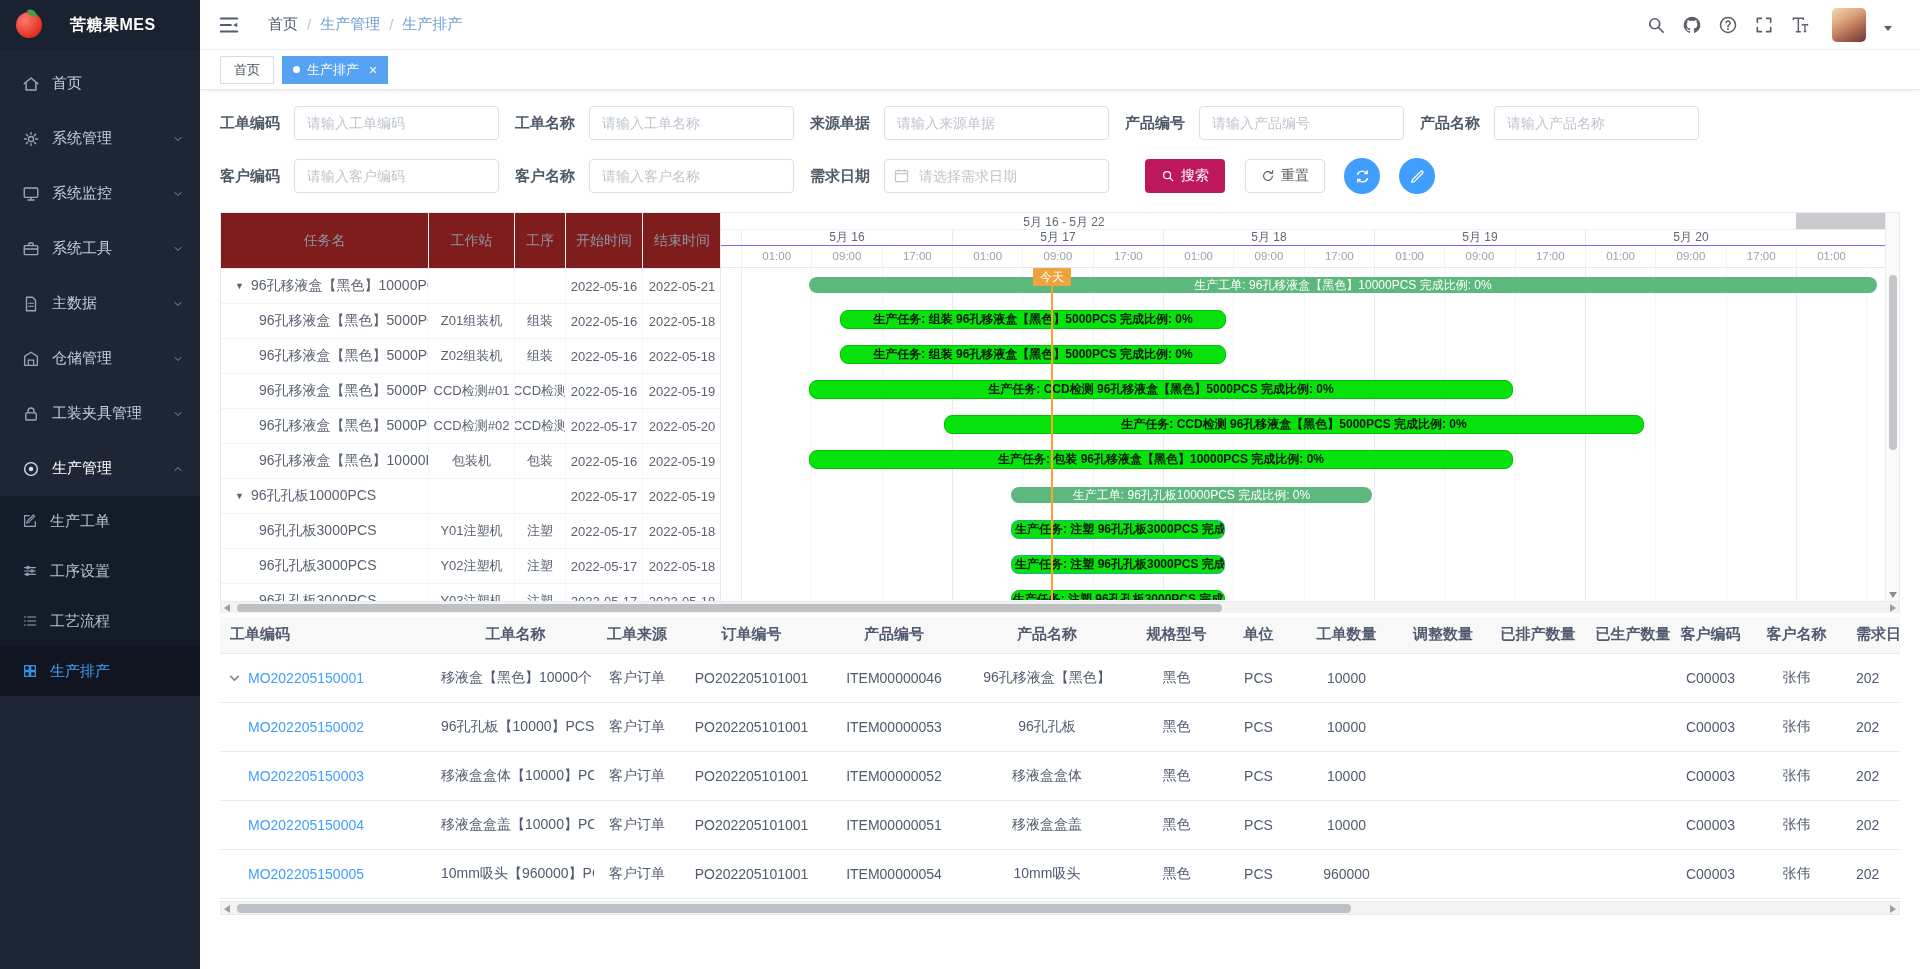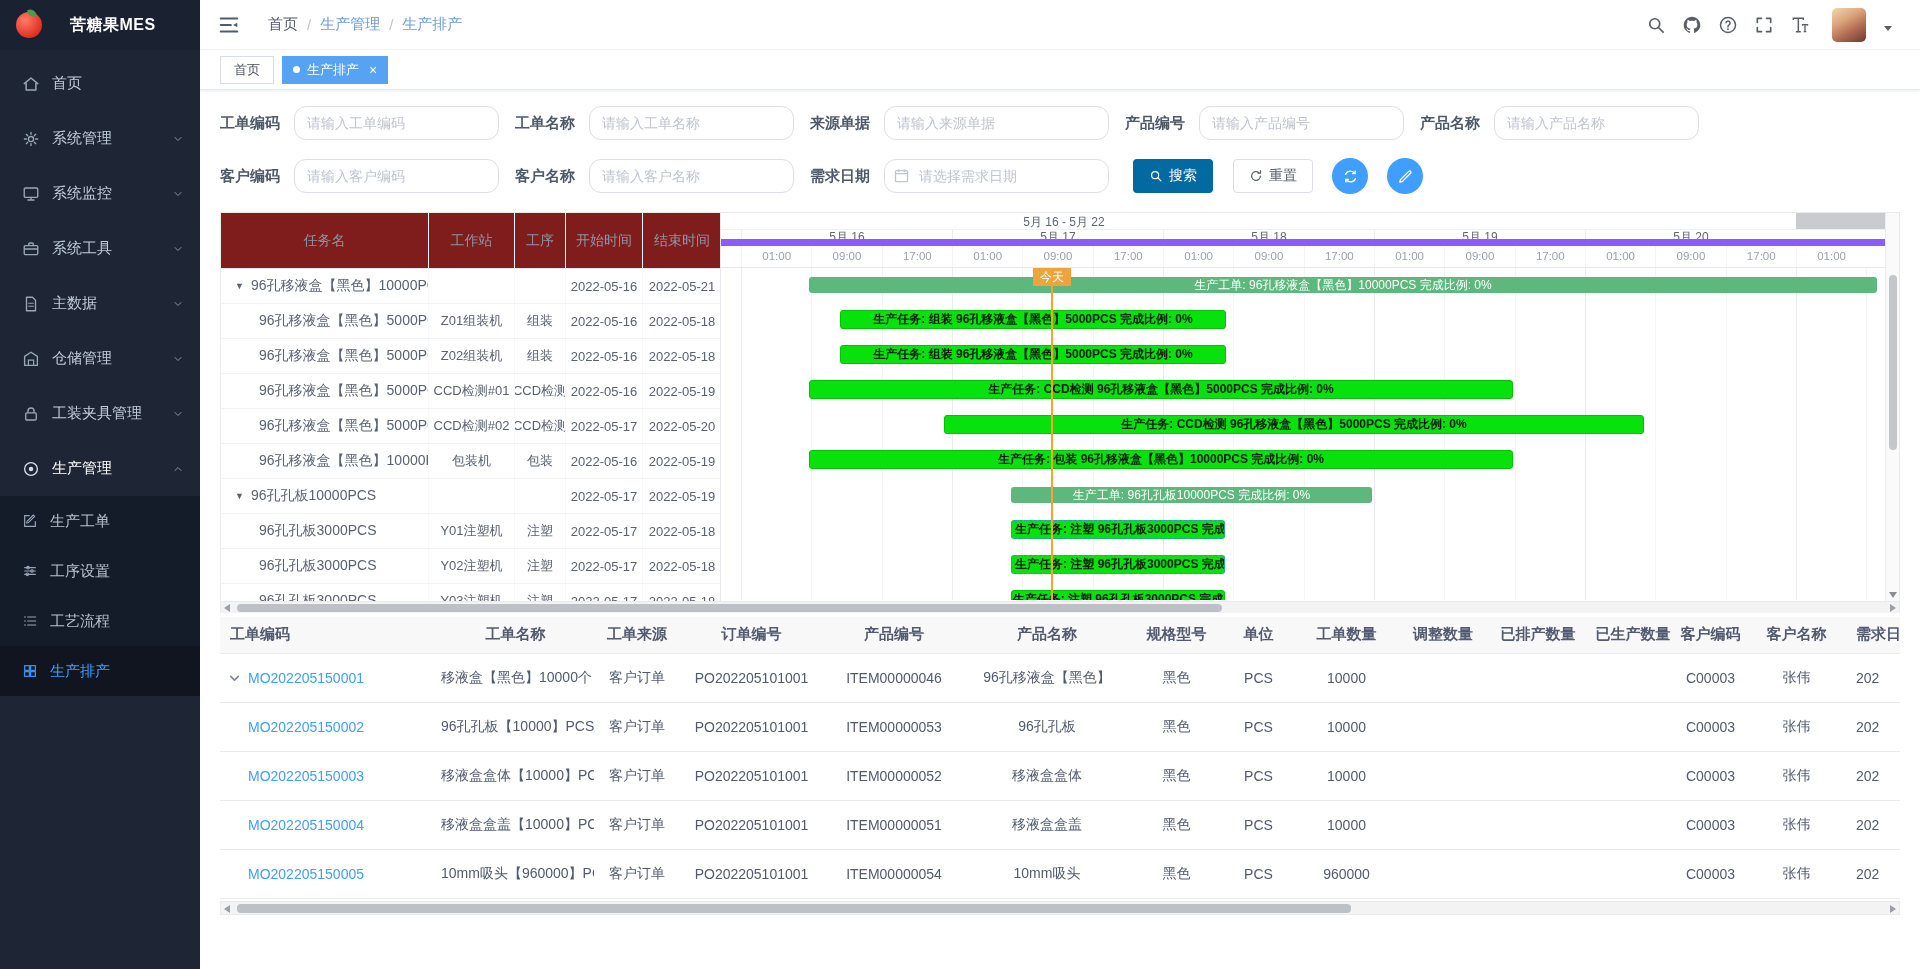--- a/index.html
+++ b/index.html
@@ -46,28 +46,28 @@
 .tag{height:28px;display:inline-flex;align-items:center;padding:0 13px;border:1px solid #d8dce5;background:#fff;font-size:13px;color:#495060;cursor:pointer;white-space:nowrap}
 .tag.active{background:#57a3f3;border-color:#57a3f3;color:#fff;padding:0 10px;gap:7px}
 .tag-dot{width:7px;height:7px;border-radius:50%;background:#fff}
 .tag-close{font-size:14px;line-height:1;margin-left:3px;cursor:pointer}
 
 
 .content{flex:1;padding:16px 20px 0;overflow:hidden}
 .filter-row{display:flex;align-items:center;margin-bottom:18px}
 .f-field{display:flex;align-items:center;margin-right:16px}
 .f-label{width:62px;font-size:15px;font-weight:700;color:#4e5969;margin-right:12px;white-space:nowrap}
-.f-input{width:205px;height:34px;border:1px solid #dcdfe6;border-radius:12px;padding:0 12px;font-size:14px;color:#606266;outline:none;background:#fff}
+.f-input{width:205px;height:34px;border:1px solid #dcdfe6;border-radius:4px;padding:0 12px;font-size:14px;color:#606266;outline:none;background:#fff}
 .f-input::placeholder{color:#bfc4cd}
 .date-wrap{position:relative}
 .date-input{width:225px;padding-left:34px}
 .cal-icon{position:absolute;left:9px;top:8px;width:17px;height:17px;color:#c0c4cc;pointer-events:none}
 .btn{height:34px;border:1px solid transparent;border-radius:4px;display:inline-flex;align-items:center;gap:6px;padding:0 15px;font-size:14px;cursor:pointer}
 .btn svg{width:14px;height:14px}
-.btn-primary{background:#0369a1;color:#fff;margin-left:8px}
+.btn-primary{background:#be185d;color:#fff;margin-left:20px}
 .btn-default{background:#fff;border-color:#dcdfe6;color:#5a6169;margin-left:20px}
 .btn-circle{width:36px;height:36px;border-radius:50%;border:none;background:#409eff;color:#fff;display:inline-flex;align-items:center;justify-content:center;cursor:pointer;margin-left:19px}
 .btn-circle svg{width:17px;height:17px}
 
 
 .gantt-wrap{border:1px solid #e8eaec;border-bottom:none;width:1680px}
 .gantt-main{display:flex}
 .gantt-left{width:500px;flex-shrink:0;border-right:1px solid #e4e7ed}
 .gl-header{height:56px;display:grid;grid-template-columns:208px 86px 51px 77px 78px;border-bottom:1px solid #e4e7ed;background:#7f1d1d}
 .gl-h{display:flex;align-items:center;justify-content:center;font-size:14px;color:#8d95a2;border-right:1px solid #f2f4f7;overflow:hidden;white-space:nowrap}
@@ -76,29 +76,29 @@
 .g-row{height:35px;display:grid;grid-template-columns:208px 86px 51px 77px 78px;border-bottom:1px solid #f0f2f5;font-size:13px;color:#5a6270}
 .gc{display:flex;align-items:center;justify-content:center;overflow:hidden;white-space:nowrap;border-right:1px solid #f7f8fa}
 .gc:last-child{border-right:none}
 .gc.name{justify-content:flex-start;padding-left:14px;font-size:14px}
 .tri{font-size:9px;color:#5a6270;margin-right:7px;cursor:pointer}
 .g-row.child .gc.name{padding-left:38px}
 .gantt-timeline{flex:1;position:relative;overflow:hidden;min-width:0}
 .tl-band1{height:17px;position:relative;border-bottom:1px solid #f0f1f3;font-size:12px;color:#5f6775}
 .tl-range{position:absolute;left:243px;width:200px;top:1px;text-align:center;white-space:nowrap}
 .tl-gray{position:absolute;left:1075px;right:0;top:0;bottom:0;background:#c9cbce}
-.tl-band2{height:16px;display:flex;padding-left:20px;border-bottom:7px solid #8b5cf6;overflow:hidden}
+.tl-band2{height:16px;display:flex;padding-left:20px;border-bottom:1px solid #8b5cf6;overflow:hidden}
 .day-cell{width:211px;flex-shrink:0;text-align:center;font-size:12px;color:#5f6775;border-left:1px solid #ededee;line-height:15px}
 .tl-band3{height:22px;display:flex;padding-left:20px;border-bottom:1px solid #e4e7ed;overflow:hidden}
 .hour-cell{width:70.33px;flex-shrink:0;text-align:center;font-size:11.5px;color:#9aa1ac;border-left:1px solid #f3f4f5;line-height:20px}
 .tl-body{position:relative;height:332px;overflow:hidden;
   background-image:repeating-linear-gradient(90deg,#ececee 0 1px,transparent 1px 211px),repeating-linear-gradient(90deg,#f5f5f6 0 1px,transparent 1px 70.33px);
   background-position:20px 0,20px 0}
 .t-row{height:35px;position:relative}
-.bar{position:absolute;border-radius:3px;overflow:hidden;white-space:nowrap;cursor:pointer;text-align:center}
+.bar{position:absolute;border-radius:8px;overflow:hidden;white-space:nowrap;cursor:pointer;text-align:center}
 .bar.order{top:9px;height:16px;line-height:16px;background:#5cb87c;color:#fff;font-size:12px}
 .bar.task{top:7px;height:19px;line-height:17px;background:#07e20d;border:1px solid #00c206;color:#0a1a0a;font-size:12px;font-weight:700}
 .bar.task-selected{top:7px;height:19px;line-height:17px;background:#07e20d;border:1px dashed #2d8cf0;color:#0a1a0a;font-size:12px;font-weight:700;text-align:left;padding-left:3px}
 .today-line{position:absolute;left:330px;top:0;bottom:0;width:2px;background:#ffa12f;z-index:6}
 .today-label{position:absolute;left:312px;top:0;width:38px;height:18px;line-height:18px;background:#eea43d;color:#fff;font-size:12px;text-align:center;z-index:7}
 .gantt-vscroll{width:14px;flex-shrink:0;background:#fafafa;border-left:1px solid #ececec;position:relative;cursor:pointer}
 .vthumb{position:absolute;left:3px;top:62px;width:8px;height:175px;border-radius:4px;background:#c4c6c9}
 .varrow{position:absolute;left:3px;bottom:3px;width:0;height:0;border:4px solid transparent;border-top:6px solid #8a8f96;border-bottom:none}
 .gantt-hscroll{height:12px;background:#f3f3f4;position:relative;border-top:1px solid #e8eaec;cursor:pointer}
 .hthumb{position:absolute;top:2px;height:8px;border-radius:4px;background:#bdc0c5;left:16px;width:985px}

